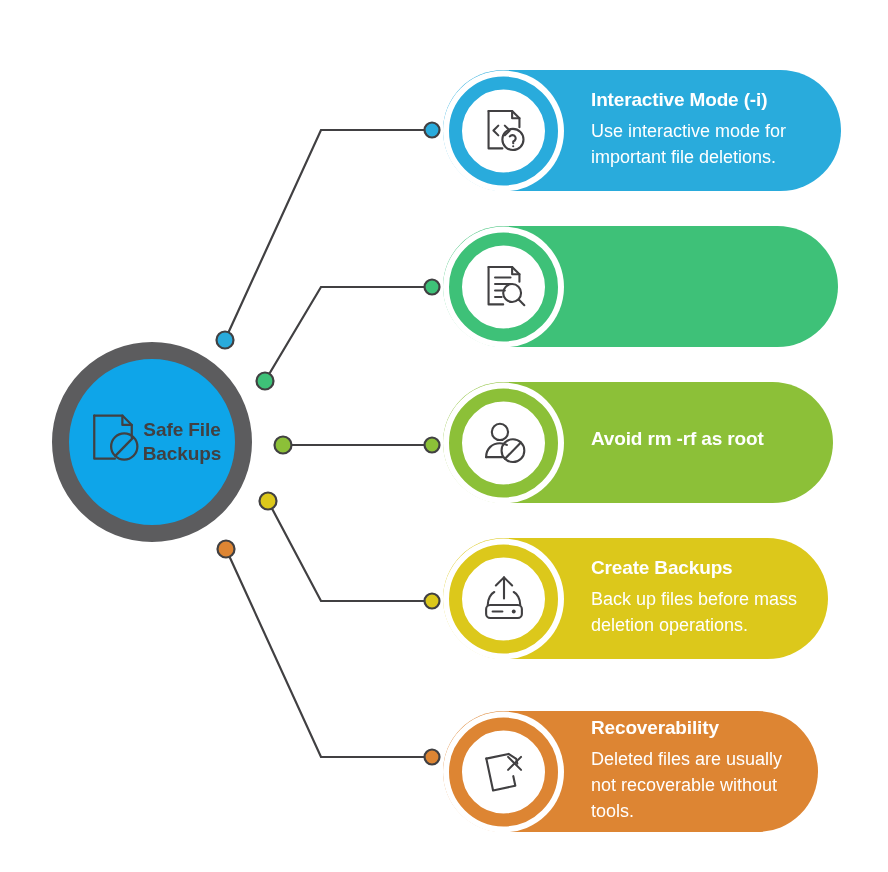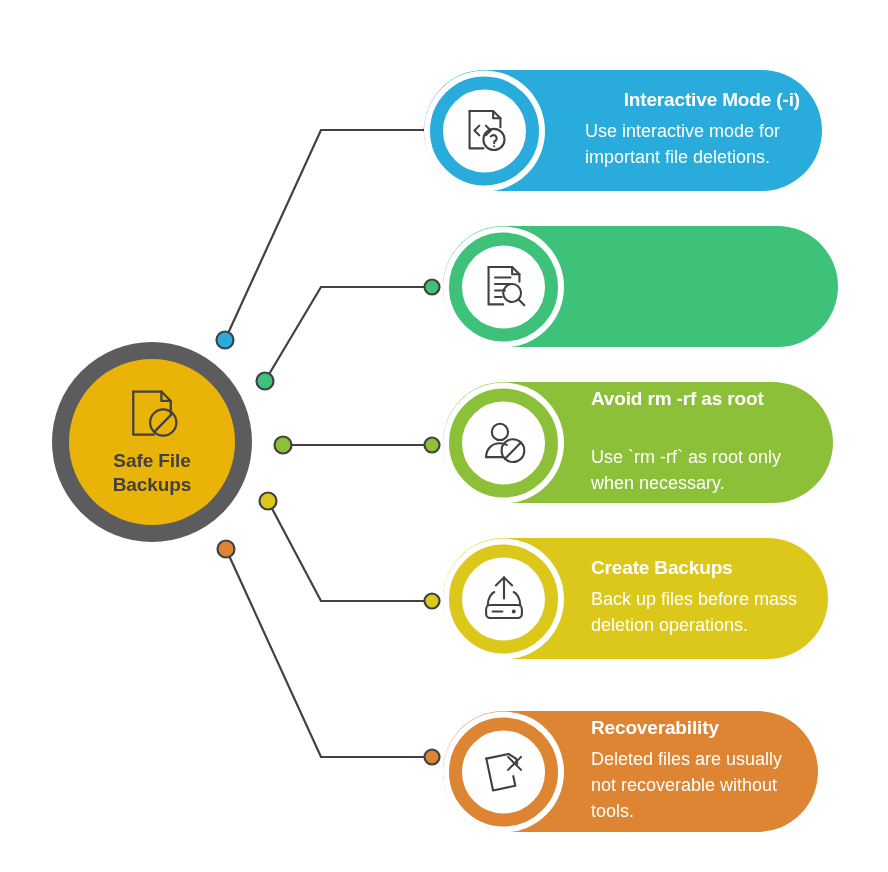--- a/index.html
+++ b/index.html
@@ -30,25 +30,25 @@
   }
 
   
   .hub {
     position: absolute;
     left: 52px;
     top: 342px;
     width: 200px;
     height: 200px;
     border-radius: 50%;
-    background: #eab308;
+    background: #0ea5e9;
     box-sizing: border-box;
     border: 17px solid #5C5C5E;
     display: flex;
-    flex-direction: column;
+    flex-direction: row;
     align-items: center;
     justify-content: center;
   }
   .hub-icon {
     width: 60px;
     height: 60px;
     margin-top: -2px;
     margin-bottom: 4px;
   }
   .hub-label {
@@ -159,21 +159,21 @@
         <circle cx="44" cy="40" r="14"></circle>
         <line x1="34.5" y1="50" x2="53.5" y2="30.5"></line>
       </svg>
     </span>
     <div class="hub-label" style="color: rgb(65, 64, 66);">
       <div>Safe File</div>
       <div>Backups</div>
     </div>
   </div>
 
-  <div class="card" id="card-0" style="left: 424px; top: 70px; width: 398px; background: rgb(41, 171, 220); align-items: flex-end;">
+  <div class="card" id="card-0" style="left: 443px; top: 70px; width: 398px; background: rgb(41, 171, 220);">
     <div class="badge">
       <div class="badge-ring" style="border-color: rgb(41, 171, 220);"></div>
       <span class="badge-glyph">
         <svg viewBox="0 0 64 64" fill="none" stroke="#414042" stroke-width="2.6" stroke-linecap="round" stroke-linejoin="round">
           <path d="M13 8 H42 L51 17 V28"></path>
           <path d="M13 8 V54 H30"></path>
           <path d="M42 8 V17 H51"></path>
           <path d="M25 26 L19 32 L25 38"></path>
           <path d="M33 26 L39 32 L33 38"></path>
           <circle cx="43" cy="43" r="13"></circle>
@@ -212,21 +212,20 @@
         <svg viewBox="0 0 64 64" fill="none" stroke="#414042" stroke-width="2.6" stroke-linecap="round" stroke-linejoin="round">
           <circle cx="27" cy="19" r="10"></circle>
           <path d="M10 50 c0 -11 8 -17 17 -17 c3 0 6 0.7 8.5 2"></path>
           <path d="M10 50 H30"></path>
           <circle cx="43" cy="42" r="14"></circle>
           <line x1="33.2" y1="52" x2="52.8" y2="32"></line>
         </svg>
       </span>
     </div>
     <div class="card-title">Avoid rm -rf as root</div>
-    <div class="card-desc">Use `rm -rf` as root only when necessary.</div>
   </div>
 
   <div class="card" id="card-3" style="left: 443px; top: 538px; width: 385px; background: rgb(220, 200, 27);">
     <div class="badge">
       <div class="badge-ring" style="border-color: rgb(220, 200, 27);"></div>
       <span class="badge-glyph">
         <svg viewBox="0 0 64 64" fill="none" stroke="#414042" stroke-width="2.6" stroke-linecap="round" stroke-linejoin="round">
           <line x1="32" y1="6" x2="32" y2="32"></line>
           <path d="M22 16 L32 6 L42 16"></path>
           <path d="M12 40 c0 -8 4 -14 8 -16 M52 40 c0 -8 -4 -14 -8 -16"></path>

